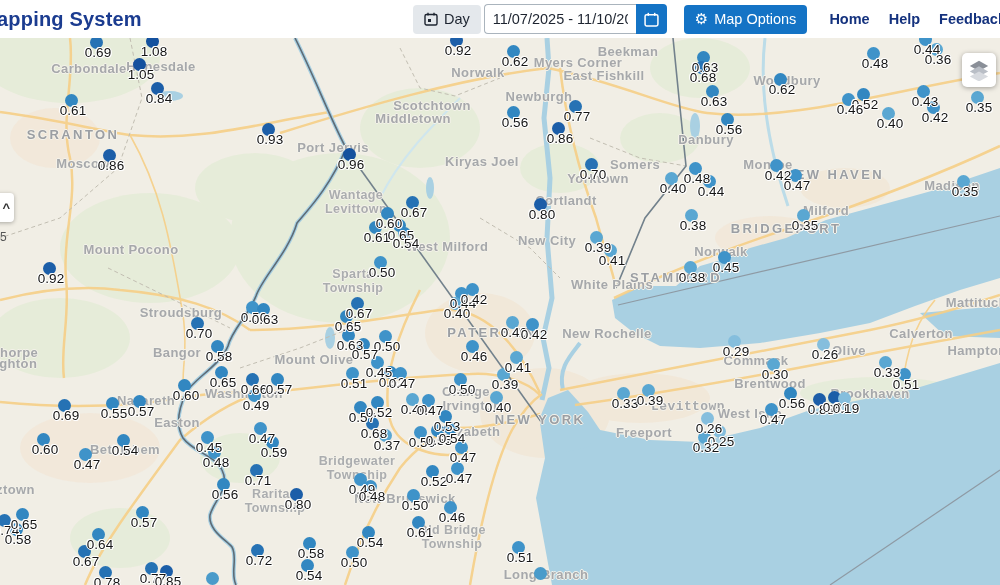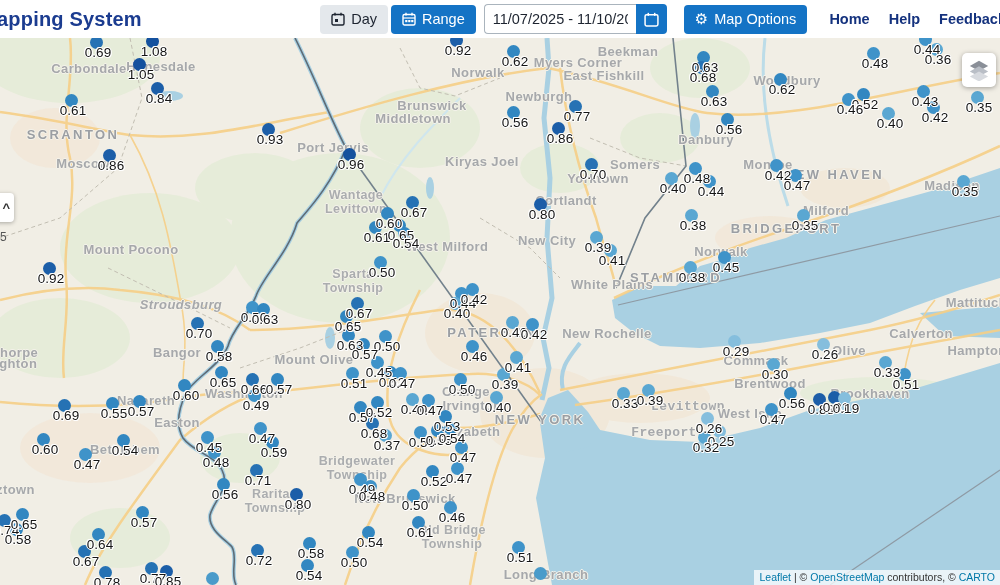--- a/index.html
+++ b/index.html
@@ -49,32 +49,20 @@
     <div id="title">apping System</div>
     <div id="hdr-right">
       <button class="btn btn-gray" id="day-btn">
         <svg class="cal-svg" width="14" height="14" viewBox="0 0 14 14">
             <rect x="1" y="2.5" width="12" height="10.5" rx="1.5" fill="none" stroke="#1d2430" stroke-width="1.4"></rect>
             <line x1="4" y1="0.8" x2="4" y2="3.6" stroke="#1d2430" stroke-width="1.4"></line>
             <line x1="10" y1="0.8" x2="10" y2="3.6" stroke="#1d2430" stroke-width="1.4"></line>
             <rect x="4" y="7" width="3" height="3" fill="#1d2430"></rect>
           </svg>
         <span>Day</span>
-      </button>
-      <button class="btn btn-blue" id="range-btn">
-        <svg class="cal-svg" width="14" height="14" viewBox="0 0 14 14">
-            <rect x="1" y="2.5" width="12" height="10.5" rx="1.5" fill="none" stroke="#fff" stroke-width="1.4"></rect>
-            <line x1="4" y1="0.8" x2="4" y2="3.6" stroke="#fff" stroke-width="1.4"></line>
-            <line x1="10" y1="0.8" x2="10" y2="3.6" stroke="#fff" stroke-width="1.4"></line>
-            <line x1="1" y1="6" x2="13" y2="6" stroke="#fff" stroke-width="1.2"></line>
-            <rect x="3.2" y="8" width="2.2" height="2.2" fill="#fff"></rect>
-            <rect x="6.2" y="8" width="2.2" height="2.2" fill="#fff"></rect>
-            <rect x="9.2" y="8" width="2.2" height="2.2" fill="#fff"></rect>
-          </svg>
-        <span>Range</span>
       </button>
       <div id="date-group">
         <input id="date-input" type="text" value="11/07/2025 - 11/10/2025" style="">
         <button id="date-cal-btn">
           <svg class="cal-svg" width="15" height="15" viewBox="0 0 14 14">
               <rect x="1" y="2.5" width="12" height="10.5" rx="1.5" fill="none" stroke="#fff" stroke-width="1.4"></rect>
               <line x1="4" y1="0.8" x2="4" y2="3.6" stroke="#fff" stroke-width="1.4"></line>
               <line x1="10" y1="0.8" x2="10" y2="3.6" stroke="#fff" stroke-width="1.4"></line>
             </svg>
         </button>
@@ -171,31 +159,31 @@
         <path d="M 830,547 L 1000,432" stroke="#8e9aa4" stroke-width="1.2"></path>
       </g>
     </svg>
 
     <div id="places">
         <div class="place c" style="left: 73px; top: 90px;">SCRANTON</div>
         <div class="place t" style="left: 89px; top: 24px;">Carbondale</div>
         <div class="place t" style="left: 161px; top: 22px;">Honesdale</div>
         <div class="place t" style="left: 83px; top: 119px;">Moscow</div>
         <div class="place t" style="left: 131px; top: 205px;">Mount Pocono</div>
-        <div class="place t" style="left: 181px; top: 260px; font-style: italic;">Stroudsburg</div>
+        <div class="place t" style="left: 181px; top: 268px;">Stroudsburg</div>
         <div class="place t" style="left: 177px; top: 308px;">Bangor</div>
         <div class="place t" style="left: 15px; top: 308px;">Thorpe</div>
         <div class="place t" style="left: 12px; top: 319px;">highton</div>
         <div class="place t" style="left: 146px; top: 356px;">Nazareth</div>
         <div class="place t" style="left: 177px; top: 378px;">Easton</div>
         <div class="place t" style="left: 125px; top: 405px;">Bethlehem</div>
         <div class="place t" style="left: 244px; top: 349px;">Washington</div>
         <div class="place t" style="left: 4px; top: 445px;">Kutztown</div>
         <div class="place t" style="left: 478px; top: 28px;">Norwalk</div>
-        <div class="place t" style="left: 432px; top: 61px;">Brunswick</div>
+        <div class="place t" style="left: 432px; top: 61px;">Scotchtown</div>
         <div class="place t" style="left: 413px; top: 74px;">Middletown</div>
         <div class="place t" style="left: 333px; top: 103px;">Port Jervis</div>
         <div class="place t" style="left: 482px; top: 117px;">Kiryas Joel</div>
         <div class="place w" style="left: 356px; top: 150px;">Wantage
 Levittown</div>
         <div class="place t" style="left: 447px; top: 202px;">West Milford</div>
         <div class="place w" style="left: 353px; top: 229px;">Sparta
 Township</div>
         <div class="place t" style="left: 314px; top: 315px;">Mount Olive</div>
         <div class="place c" style="left: 492px; top: 288px;">PATERSON</div>
@@ -219,21 +207,21 @@
         <div class="place t" style="left: 721px; top: 207px;">Norwalk</div>
         <div class="place c" style="left: 676px; top: 233px;">STAMFORD</div>
         <div class="place t" style="left: 976px; top: 258px;">Mattituck</div>
         <div class="place t" style="left: 921px; top: 289px;">Calverton</div>
         <div class="place t" style="left: 977px; top: 306px;">Hampton</div>
         <div class="place t" style="left: 849px; top: 306px;">Olive</div>
         <div class="place t" style="left: 756px; top: 316px;">Commack</div>
         <div class="place t" style="left: 770px; top: 339px;">Brentwood</div>
         <div class="place t" style="left: 688px; top: 362px; font-family: Liberation Mono, monospace;">Levittown</div>
         <div class="place t" style="left: 750px; top: 369px;">West Islip</div>
-        <div class="place t" style="left: 664px; top: 388px; font-family: Liberation Mono, monospace;">Freeport</div>
+        <div class="place t" style="left: 644px; top: 388px;">Freeport</div>
         <div class="place t" style="left: 870px; top: 349px;">Brookhaven</div>
         <div class="place t" style="left: 546px; top: 530px;">Long Branch</div>
         <div class="place t" style="left: 470px; top: 387px;">Elizabeth</div>
         <div class="place t" style="left: 472px; top: 361px;">Irvington</div>
         <div class="place t" style="left: 466px; top: 347px;">Orange</div>
         <div class="place c" style="left: 540px; top: 375px;">NEW YORK</div>
         <div class="place t" style="left: 405px; top: 454px;">New Brunswick</div>
         <div class="place w" style="left: 452px; top: 485px;">Old Bridge
 Township</div>
         <div class="place w" style="left: 357px; top: 416px;">Bridgewater
@@ -526,15 +514,14 @@
     <div id="panel-partial">5</div>
 
     <div id="layers-ctl">
       <svg width="22" height="22" viewBox="0 0 24 24">
         <polygon points="12,2 22,7.5 12,13 2,7.5" fill="#8a8f98"></polygon>
         <polygon points="12,8 22,13.5 12,19 2,13.5" fill="#b9bec6"></polygon>
         <polygon points="12,13.5 22,19 12,24.5 2,19" fill="#d7dadf"></polygon>
       </svg>
     </div>
 
-    <div id="attribution"><a>Leaflet</a><span> | © </span><a>OpenStreetMap</a><span> contributors, © </span><a>CARTO</a></div>
   </div>
 </div>
 
 </body></html>

